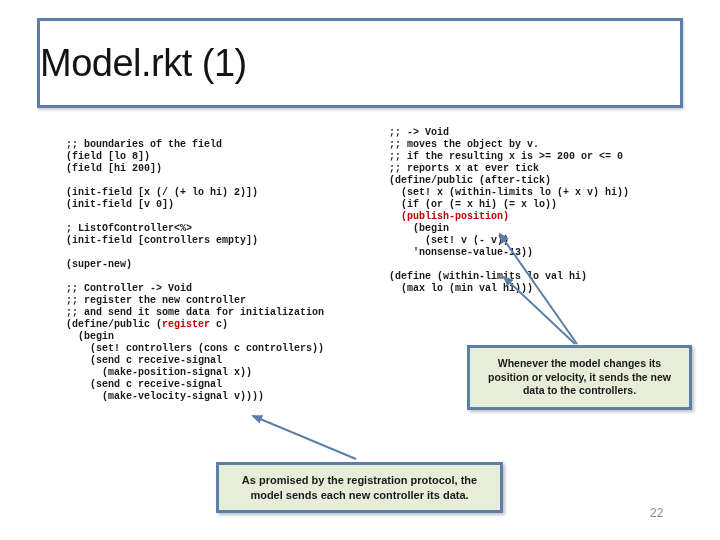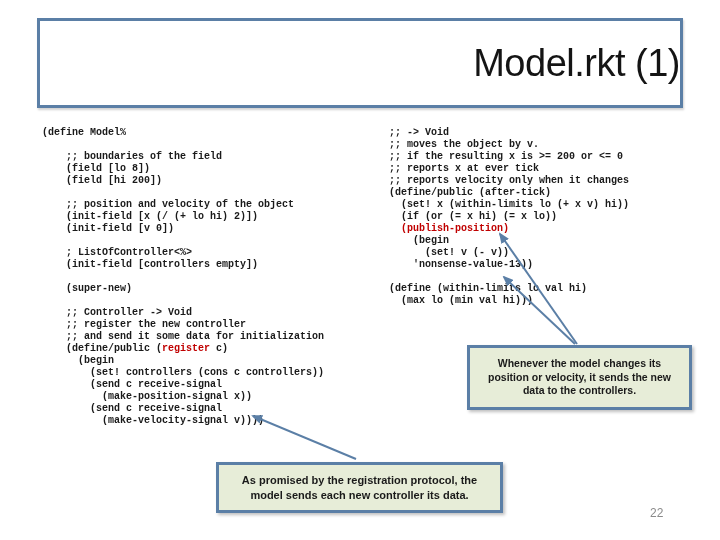--- a/index.html
+++ b/index.html
@@ -12,21 +12,21 @@
   * { margin: 0; padding: 0; box-sizing: border-box; }
   html, body { width: 720px; height: 540px; overflow: hidden; }
   body { background: #ffffff; font-family: "Liberation Sans", sans-serif; }
   .slide { position: relative; width: 720px; height: 540px; background: #ffffff; }
 
   .title-box {
     position: absolute; left: 37px; top: 18px; width: 646px; height: 90px;
     border: 3px solid var(--accent);
     background: #ffffff;
     box-shadow: 1px 2px 2px rgba(0,0,0,0.18);
-    display: flex; align-items: center; justify-content: flex-end;
+    display: flex; align-items: center; justify-content: flex-start;
   }
   .title-text {
     font-size: 38px; color: #141414; letter-spacing: -0.5px;
     font-family: "Liberation Sans", sans-serif;
   }
 
   .code {
     position: absolute; top: 127px;
     font-family: "Liberation Mono", "DejaVu Sans Mono", monospace;
     font-weight: bold; font-size: 10px; line-height: 12px;
@@ -69,27 +69,25 @@
 </head>
 <body>
 
 <div class="slide">
 
   <div class="title-box">
     <span class="title-text">Model.rkt (1)</span>
   </div>
 
   <div class="code code-left">
-      <div class="code-line"><span>(define Model%</span></div>
       <div class="code-line"><span> </span></div>
       <div class="code-line"><span>    ;; boundaries of the field</span></div>
       <div class="code-line"><span>    (field [lo 8])</span></div>
       <div class="code-line"><span>    (field [hi 200])</span></div>
       <div class="code-line"><span> </span></div>
-      <div class="code-line"><span>    ;; position and velocity of the object</span></div>
       <div class="code-line"><span>    (init-field [x (/ (+ lo hi) 2)])</span></div>
       <div class="code-line"><span>    (init-field [v 0])</span></div>
       <div class="code-line"><span> </span></div>
       <div class="code-line"><span>    ; ListOfController&lt;%&gt;</span></div>
       <div class="code-line"><span>    (init-field [controllers empty])</span></div>
       <div class="code-line"><span> </span></div>
       <div class="code-line"><span>    (super-new)</span></div>
       <div class="code-line"><span> </span></div>
       <div class="code-line"><span>    ;; Controller -&gt; Void</span></div>
       <div class="code-line"><span>    ;; register the new controller</span></div>
@@ -101,21 +99,20 @@
       <div class="code-line"><span>          (make-position-signal x))</span></div>
       <div class="code-line"><span>        (send c receive-signal</span></div>
       <div class="code-line"><span>          (make-velocity-signal v))))</span></div>
     </div>
 
   <div class="code code-right">
       <div class="code-line"><span>;; -&gt; Void</span></div>
       <div class="code-line"><span>;; moves the object by v.</span></div>
       <div class="code-line"><span>;; if the resulting x is &gt;= 200 or &lt;= 0</span></div>
       <div class="code-line"><span>;; reports x at ever tick</span></div>
-      <div class="code-line"><span>;; reports velocity only when it changes</span></div>
       <div class="code-line"><span>(define/public (after-tick)</span></div>
       <div class="code-line"><span>  (set! x (within-limits lo (+ x v) hi))</span></div>
       <div class="code-line"><span>  (if (or (= x hi) (= x lo))</span></div>
       <div class="code-line"><span>  </span><span class="kw">(publish-position)</span></div>
       <div class="code-line"><span>    (begin</span></div>
       <div class="code-line"><span>      (set! v (- v))</span></div>
       <div class="code-line"><span>    'nonsense-value-13))</span></div>
       <div class="code-line"><span> </span></div>
       <div class="code-line"><span>(define (within-limits lo val hi)</span></div>
       <div class="code-line"><span>  (max lo (min val hi)))</span></div>

